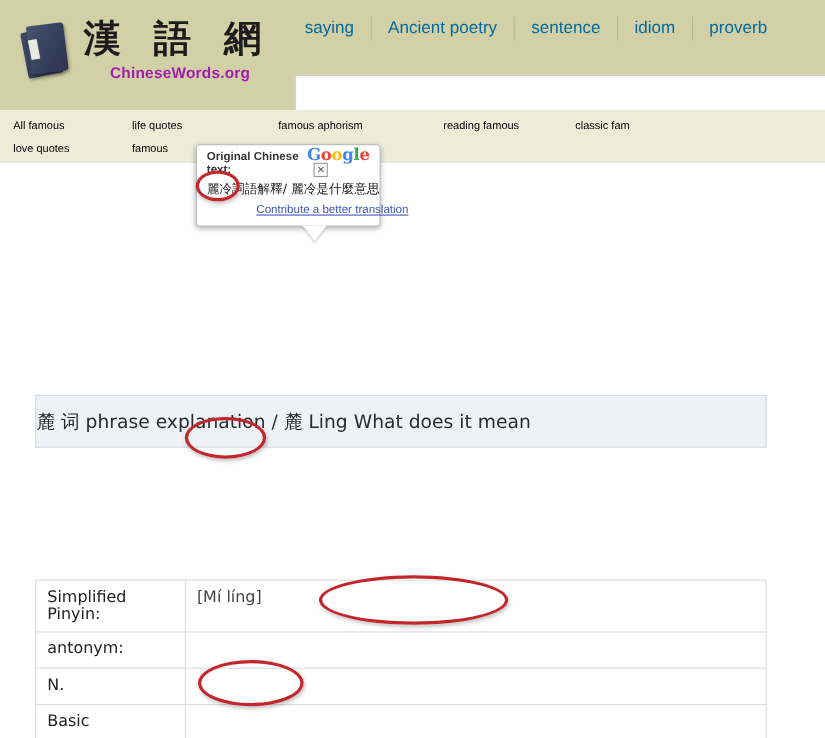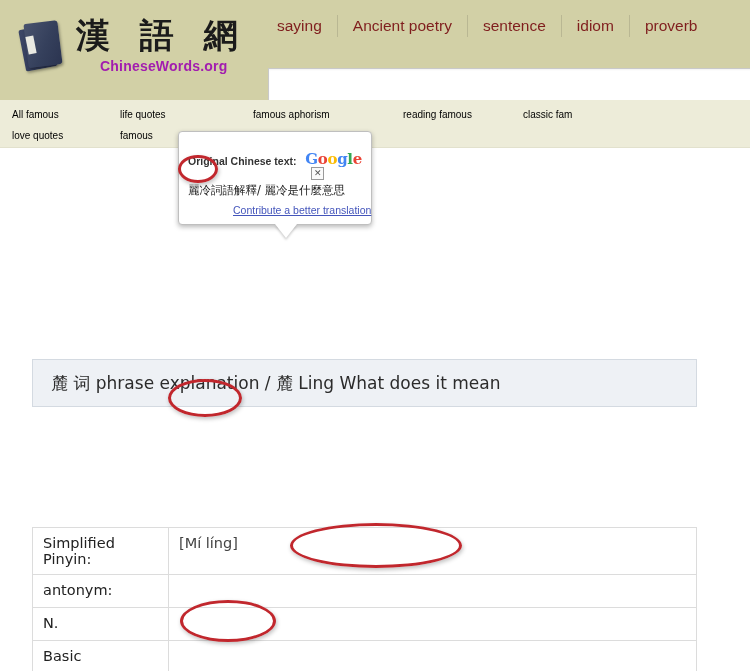--- a/index.html
+++ b/index.html
@@ -80,21 +80,21 @@
 
   .top-nav {
     position: absolute;
     left: 262px;
     top: 12px;
     display: flex;
     align-items: center;
     height: 28px;
   }
   .top-nav a {
-    color: #7f1d1d;
+    color: #0369a1;
     text-decoration: none;
     font-size: 15.5px;
     padding: 0 15px;
     white-space: nowrap;
   }
   .top-nav .sep {
     width: 1px;
     height: 22px;
     background: #b9b793;
   }
@@ -151,26 +151,26 @@
   .c2 { width: 133px; }
   .c3 { width: 165px; }
   .c4 { width: 150px; }
   .c5 { width: 120px; }
 
   
   .gt-tooltip {
     position: absolute;
     left: 178px;
     top: 131px;
-    width: 194px;
+    width: 168px;
     background: #ffffff;
     border: 1px solid #bfbfbf;
     border-radius: 4px;
     box-shadow: 0 2px 5px rgba(0,0,0,.28);
-    padding: 20px 9px 8px 9px;
+    padding: 1px 9px 8px 9px;
     z-index: 40;
   }
   .gt-tail {
     position: absolute;
     left: 96px;
     top: 100%;
     width: 0; height: 0;
     border-left: 11px solid transparent;
     border-right: 11px solid transparent;
     border-top: 14px solid #ffffff;
@@ -257,21 +257,20 @@
     top: 211px;
     width: 665px;
     height: 48px;
     background: #eef1f5;
     border: 1px solid #d4dae1;
     display: flex;
     align-items: center;
   }
   .title-box h1 {
     margin: 0;
-    padding-left: 18px;
     font-size: 17px;
     font-weight: normal;
     color: #2b2b2b;
     font-family: "DejaVu Sans", sans-serif;
     white-space: nowrap;
   }
 
   
   .info-table {
     position: absolute;

